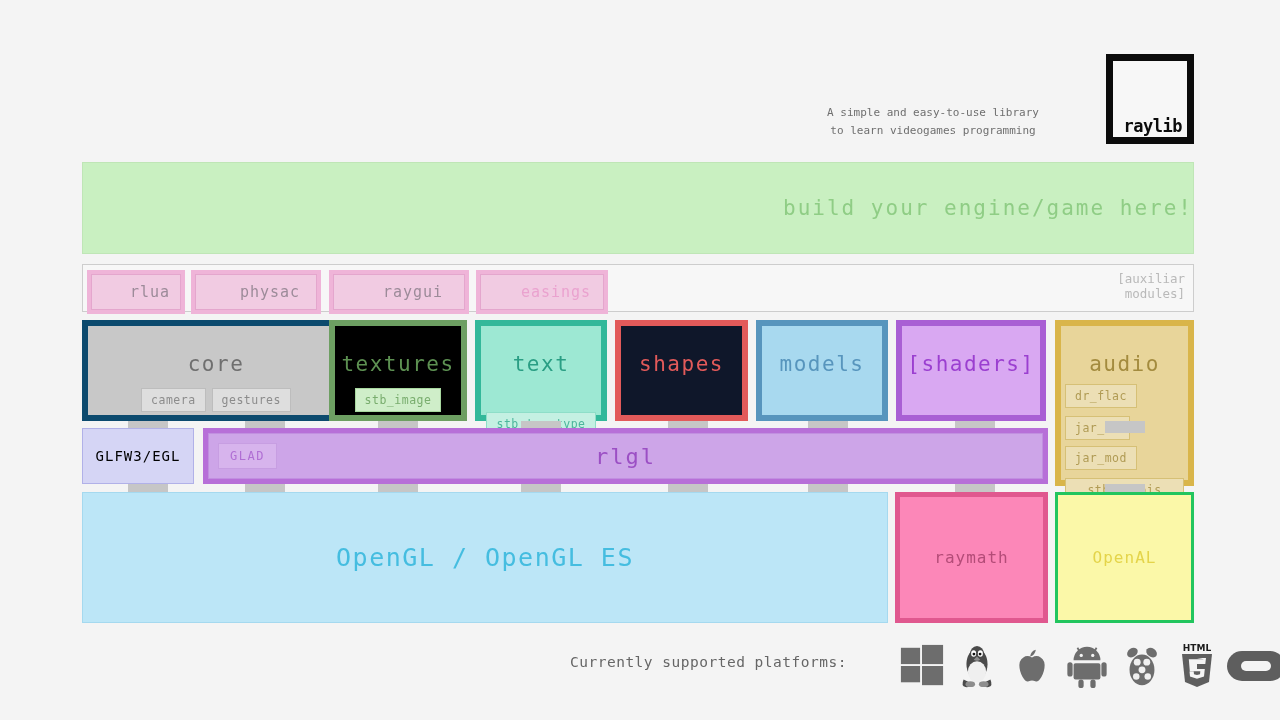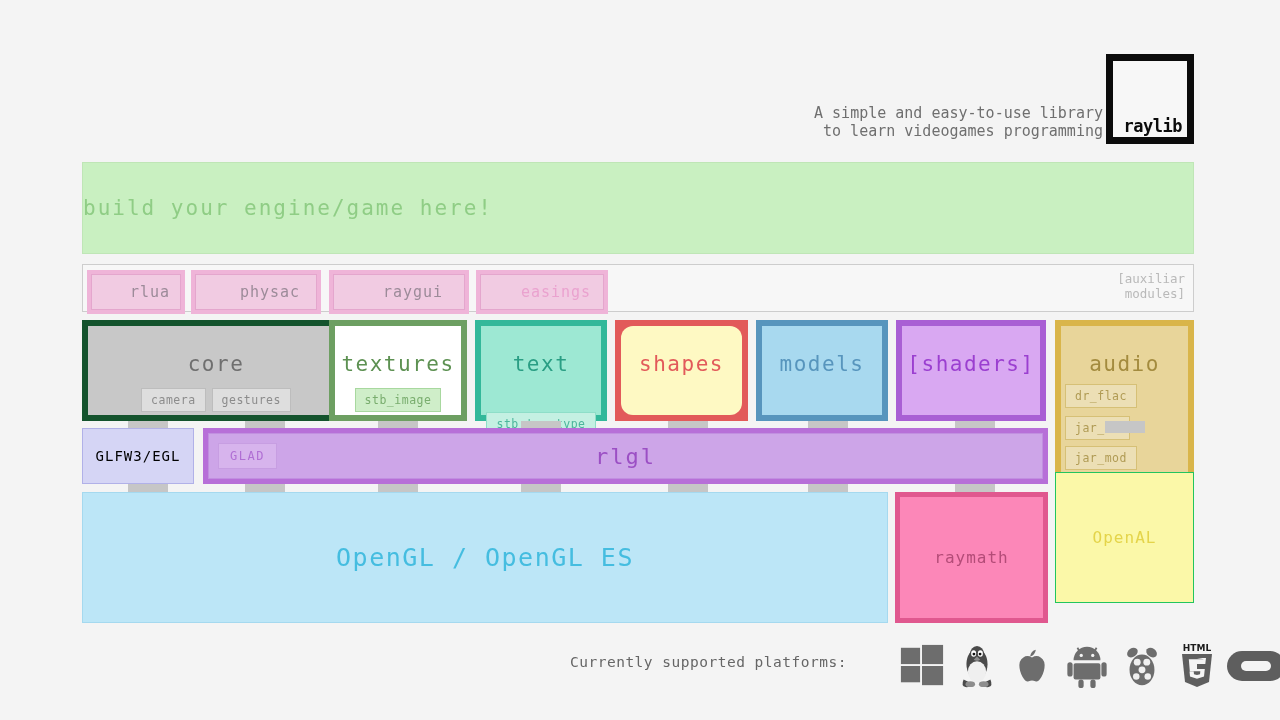--- a/index.html
+++ b/index.html
@@ -18,39 +18,39 @@
     color: #6e6e6e; white-space: nowrap;
   }
   #header-title .light { color: #8d8d8d; font-weight: 400; }
   #header-title .heavy { color: #6e6e6e; }
   #header-version {
     font-size: 15px; color: #9a9a9a; margin-left: 10px;
     letter-spacing: 0px;
   }
   #tagline {
     position: absolute; left: 763px; top: 104px;
-    width: 340px; text-align: right;
-    font-size: 15px; line-height: 18px; color: #6f6f6f;
+    width: 340px; text-align: center;
+    font-size: 11px; line-height: 18px; color: #6f6f6f;
     white-space: nowrap;
   }
   #logo-box {
     position: absolute; left: 1106px; top: 54px;
     width: 88px; height: 90px;
     border: 7px solid #0b0b0b; background: #f7f7f7;
   }
   #logo-text {
     position: absolute; right: 5px; bottom: 1px;
     font-size: 17px; font-weight: bold; color: #0b0b0b;
     letter-spacing: -0.5px;
   }
 
   
   .box {
     position: absolute;
-    display: flex; align-items: center; justify-content: flex-start;
+    display: flex; align-items: center; justify-content: flex-end;
     text-align: center;
   }
   .box .title { font-size: 19px; letter-spacing: 1px; }
 
   
   #banner {
     left: 82px; top: 162px; width: 1112px; height: 92px;
     background: #c9f0c1; border: 1px solid #bfe6b6;
   }
   #banner .title { font-size: 21px; color: #8fcd85; letter-spacing: 2px; }
@@ -134,22 +134,22 @@
     position: absolute; left: 895px; top: 492px; width: 153px; height: 131px;
     background: #e0588f;
   }
   #raymath-inner {
     position: absolute; left: 5px; top: 5px; right: 5px; bottom: 5px;
     background: #fc87b8;
     display: flex; align-items: center; justify-content: center;
   }
   #raymath-inner span { font-size: 16px; color: #b44c78; letter-spacing: 1px; }
   #openal {
-    position: absolute; left: 1055px; top: 472px; width: 139px; height: 131px;
-    background: #fbf8a8; border: 1px solid #22c55e;
+    position: absolute; left: 1055px; top: 492px; width: 139px; height: 131px;
+    background: #fbf8a8; border: 3px solid #22c55e;
     display: flex; align-items: center; justify-content: center;
   }
   #openal span { font-size: 16px; color: #e4d44a; letter-spacing: 1px; }
 
   
   .stub {
     position: absolute; width: 40px; height: 12px;
     background: #c6c6c6;
   }
 
@@ -207,47 +207,47 @@
         </div>
       </div>
       <div class="aux-box" style="left: 246px; width: 140px;">
         <div class="aux-inner">
           <span>raygui</span>
         </div>
       </div>
     </div>
 
   <div id="modules-layer">
-      <div class="module" style="left: 82px; width: 268px; height: 101px; background: #14532d; padding-left: 40px;">
+      <div class="module" style="left: 82px; width: 268px; height: 101px; background: #0c4a6e; padding-left: 40px;">
         <div class="inner" style="background: rgb(200, 200, 200);">
           <div class="mtitle" style="color: rgb(111, 111, 111);">core</div>
           <div class="sub-row">
             <div class="sub-box" style="background: rgb(222, 222, 222); border: 1px solid rgb(189, 189, 189); color: rgb(140, 140, 140);">camera</div>
             <div class="sub-box" style="background: rgb(222, 222, 222); border: 1px solid rgb(189, 189, 189); color: rgb(140, 140, 140);">gestures</div>
           </div>
         </div>
       </div>
       <div class="module" style="left: 329px; width: 138px; height: 101px; background: rgb(109, 159, 98);">
-        <div class="inner" style="background: #ffffff;">
+        <div class="inner" style="background: #000000;">
           <div class="mtitle" style="color: rgb(93, 145, 82);">textures</div>
           <div class="sub-row">
             <div class="sub-box" style="background: rgb(207, 238, 201); border: 1px solid rgb(168, 216, 159); color: rgb(121, 173, 110);">stb_image</div>
           </div>
         </div>
       </div>
       <div class="module" style="left: 475px; width: 132px; height: 101px; background: rgb(51, 184, 154);">
         <div class="inner" style="background: rgb(157, 232, 211); gap: 24px;">
           <div class="mtitle" style="color: rgb(42, 158, 132);">text</div>
           <div class="sub-row">
             <div class="sub-box" style="background: rgb(196, 240, 226); border: 1px solid rgb(142, 222, 200); color: rgb(76, 182, 156);">stb_truetype</div>
           </div>
         </div>
       </div>
       <div class="module" style="left: 615px; width: 133px; height: 101px; background: rgb(226, 90, 90);">
-        <div class="inner" style="background: #fef9c3; border-radius: 12px;">
+        <div class="inner" style="background: #0f172a;">
           <div class="mtitle" style="color: rgb(226, 90, 90);">shapes</div>
         </div>
       </div>
       <div class="module" style="left: 756px; width: 132px; height: 101px; background: rgb(87, 149, 189);">
         <div class="inner" style="background: rgb(168, 217, 239);">
           <div class="mtitle" style="color: rgb(87, 149, 189);">models</div>
         </div>
       </div>
       <div class="module" style="left: 896px; width: 150px; height: 101px; background: rgb(169, 95, 212);">
         <div class="inner" style="background: rgb(217, 168, 242);">

